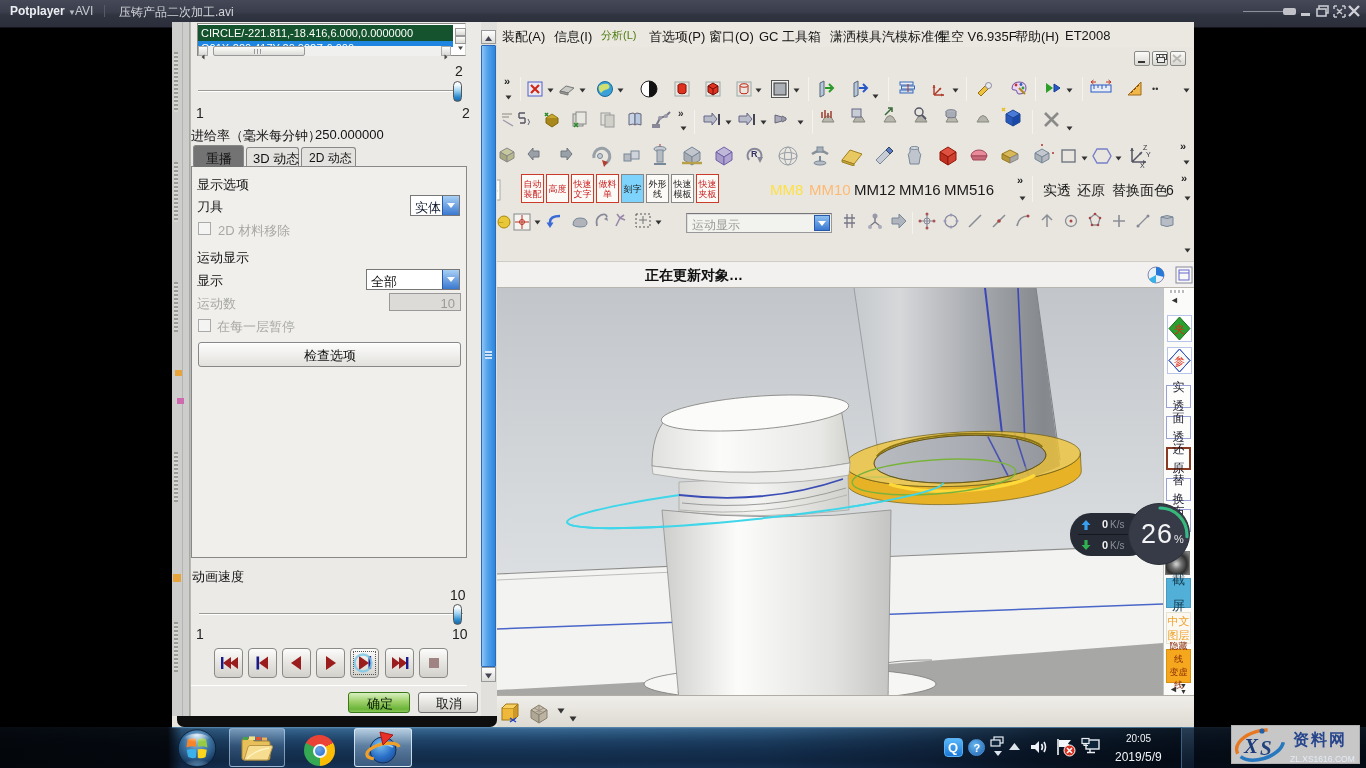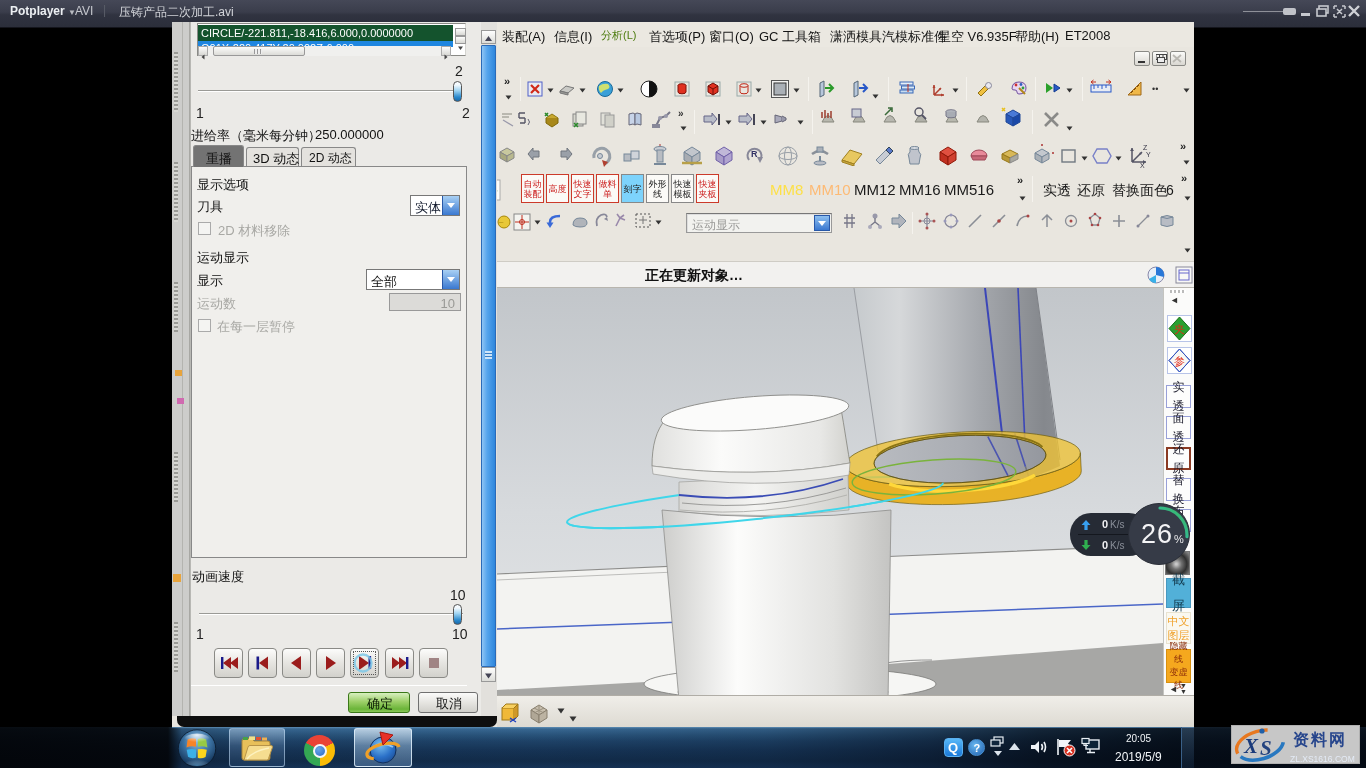--- a/index.html
+++ b/index.html
@@ -810,20 +810,23 @@
  <div class="ab" style="right:0;top:0;width:17px;height:19px;background:linear-gradient(#a8d0f4,#3a78d0);border-left:1px solid #2858a8"><svg width="16" height="18">
           <path d="M4,7 L12,7 L8,12 Z" fill="#fff"></path>
         </svg></div>
     </div>
 <span class="tx" style="left:6px;top:129px;font-size:13px;color:#a8a8a4">运动数</span>
 <div class="ab" style="left:198px;top:127px;width:72px;height:18px;background:#dcdbd8;border:1px solid #999">
       <span class="tx" style="right:5px;top:2px;font-size:13px;color:#9a9a96;left:auto">10</span>
     </div>
 <div class="ab" style="left:7px;top:153px;width:13px;height:13px;background:#f4f4f2;border:1px solid #aaa"></div>
 <span class="tx" style="left:26px;top:152px;font-size:13px;color:#a8a8a4">在每一层暂停</span>
+<div class="ab" style="left:7px;top:176px;width:263px;height:25px;background:linear-gradient(#fdfdfc,#e2e1dd);border:1px solid #888;border-radius:3px;box-shadow:inset 0 1px 0 #fff">
+      <span class="tx" style="left:105px;top:4px;font-size:13px;color:#111">检查选项</span>
+    </div>
 </div>
 <span class="tx" style="left:192px;top:568px;font-size:13px;color:#111;z-index:4">动画速度</span>
 <span class="tx" style="left:450px;top:587px;font-size:14px;color:#222;z-index:4">10</span>
 <div class="ab" style="left:199px;top:613px;width:264px;height:2px;background:#9a9a96;border-bottom:1px solid #fff;z-index:4"></div>
 <div class="ab" style="left:453px;top:604px;width:9px;height:21px;border-radius:4.5px;background:linear-gradient(#f4fafe 15%,#9fd4f2 45%,#2888cc 80%,#1a6aaa);border:1px solid #555;z-index:4"></div>
 <span class="tx" style="left:196px;top:626px;font-size:14px;color:#222;z-index:4">1</span>
 <span class="tx" style="left:452px;top:626px;font-size:14px;color:#222;z-index:4">10</span>
 <div class="ab" style="left:214px;top:648px;width:29px;height:30px;z-index:4;background:linear-gradient(#fcfcfb,#e8e7e3 45%,#d2d1cc);border:1px solid #8a8a86;border-radius:4px;"><svg width="27" height="28">
       <path d="M8,14 L16,8 L16,20 Z M15,14 L23,8 L23,20 Z" fill="#9b1c1c"></path>
       <rect x="6" y="8" width="2.4" height="12" fill="#1a1a8a"></rect>

